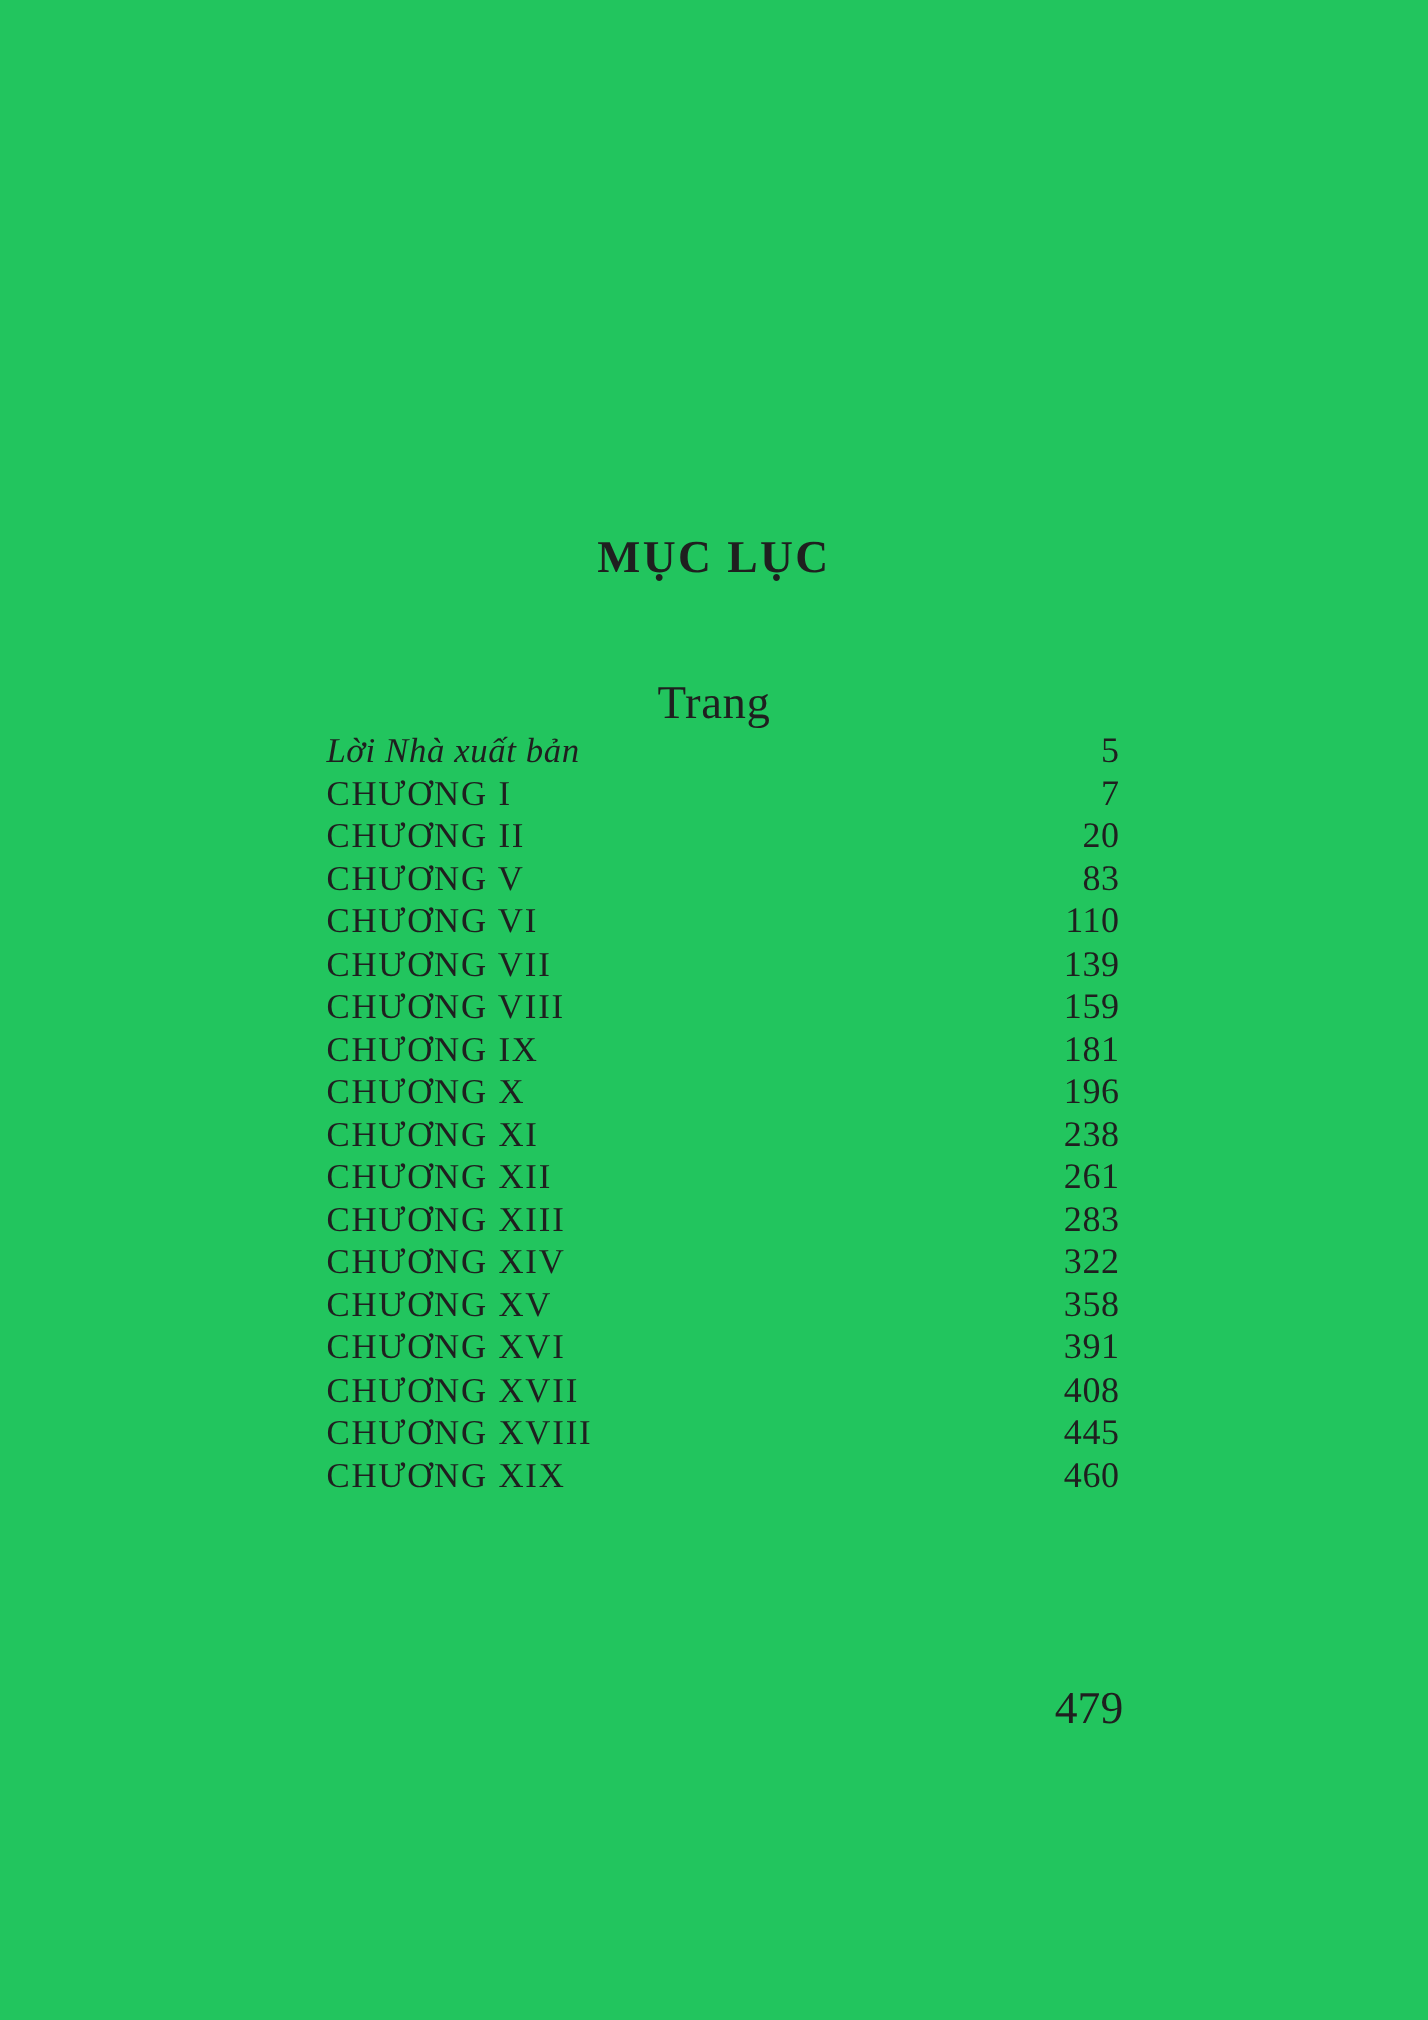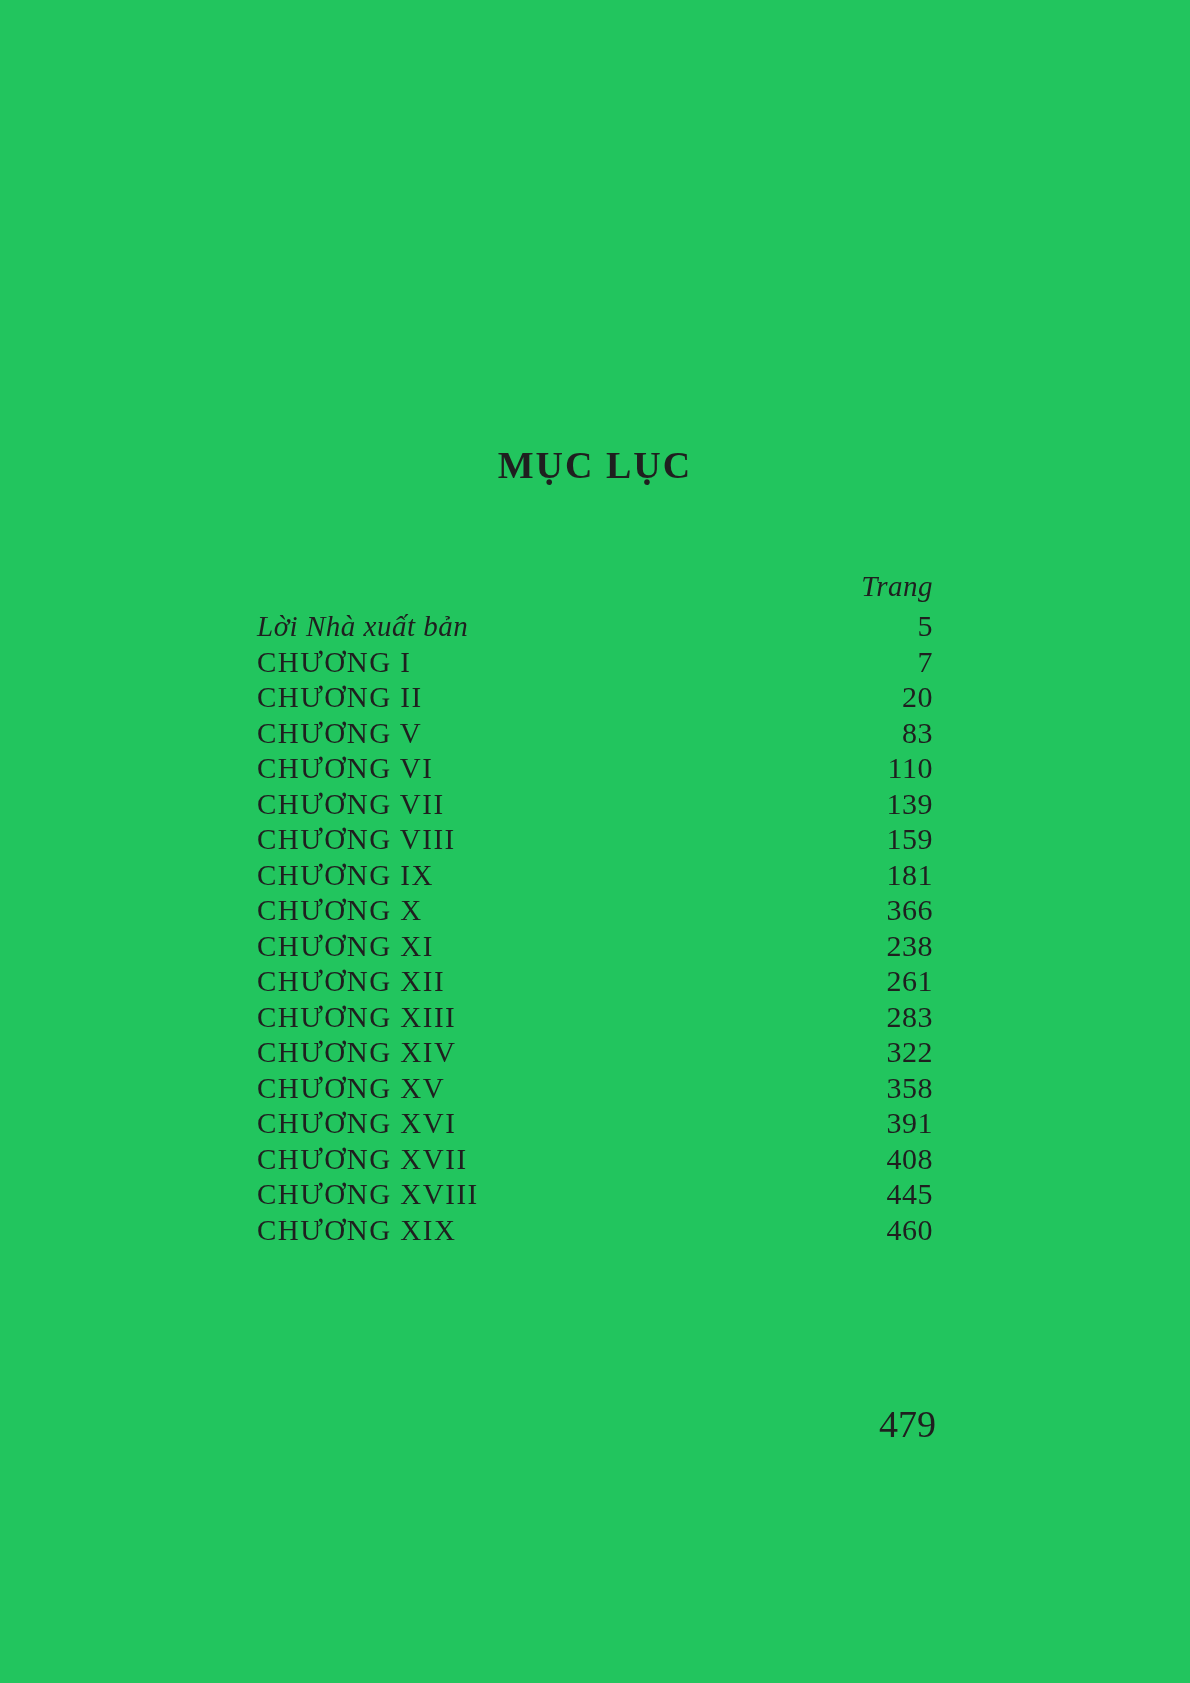--- a/index.html
+++ b/index.html
@@ -29,27 +29,27 @@
   }
   .content {
     position: absolute;
     left: 257px;
     top: 568px;
     width: 676px;
   }
   .col-header-row {
     height: 40px;
     line-height: 36px;
-    text-align: right;
-    font-style: italic;
-    font-size: 29px;
+    text-align: center;
+    font-size: 39px;
     letter-spacing: 0.5px;
   }
   .toc-list {
     margin-top: 0;
+    margin-left: 15px;
   }
   .toc-row {
     display: flex;
     justify-content: space-between;
     align-items: baseline;
     height: 35.5px;
     line-height: 35.5px;
   }
   .toc-label {
     font-size: 29px;
@@ -114,21 +114,21 @@
       <div class="toc-row">
         <span class="toc-label">CHƯƠNG VIII</span>
         <span class="toc-page">159</span>
       </div>
       <div class="toc-row">
         <span class="toc-label">CHƯƠNG IX</span>
         <span class="toc-page">181</span>
       </div>
       <div class="toc-row">
         <span class="toc-label">CHƯƠNG X</span>
-        <span class="toc-page">366</span>
+        <span class="toc-page">196</span>
       </div>
       <div class="toc-row">
         <span class="toc-label">CHƯƠNG XI</span>
         <span class="toc-page">238</span>
       </div>
       <div class="toc-row">
         <span class="toc-label">CHƯƠNG XII</span>
         <span class="toc-page">261</span>
       </div>
       <div class="toc-row">

